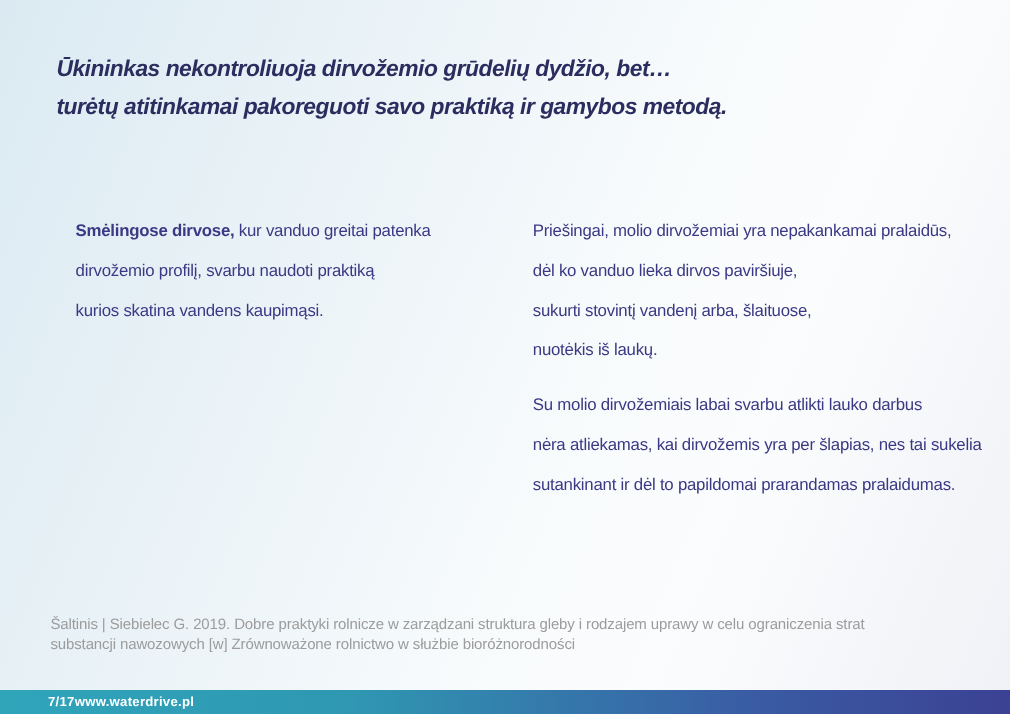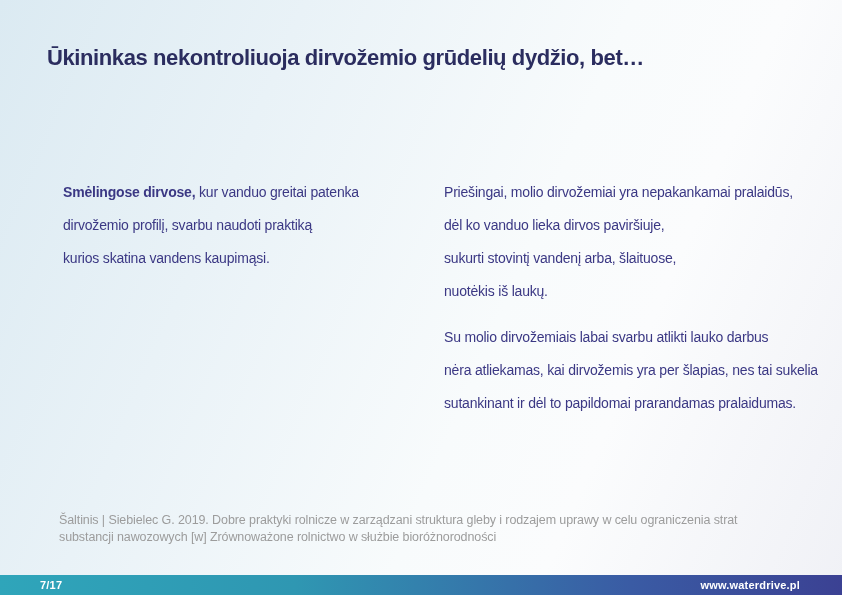--- a/index.html
+++ b/index.html
@@ -13,24 +13,25 @@
     overflow: hidden;
     font-family: "Liberation Sans", sans-serif;
     background:
       linear-gradient(113deg, #dbeaf2 0%, #e9f2f7 28%, #f8fbfc 58%, #fbfcfd 72%, #f0f1f6 100%);
   }
   .title {
     position: absolute;
     left: 47px;
     top: 42px;
     color: #2b2d5f;
-    font-size: 22px;
+    font-size: 19px;
     font-weight: bold;
     line-height: 32px;
     letter-spacing: -0.4px;
+    font-style: italic;
   }
   .title div {
     white-space: nowrap;
   }
   .columns {
     position: absolute;
     left: 63px;
     top: 176px;
     display: flex;
   }
@@ -49,38 +50,38 @@
   }
   .col-right {
     width: 430px;
     margin-left: 16px;
   }
   .lead-bold {
     font-weight: bold;
   }
   .source {
     position: absolute;
-    left: 59px;
+    left: 42px;
     top: 512px;
     color: #9c9c9c;
     font-size: 12.5px;
     line-height: 16.5px;
     white-space: pre;
     letter-spacing: -0.1px;
   }
   .footer {
     position: absolute;
     left: 0;
     bottom: 0;
     width: 100%;
     height: 20px;
     box-sizing: border-box;
     padding: 0 42px 0 40px;
     display: flex;
-    justify-content: space-between;
+    justify-content: flex-start;
     align-items: center;
     background: linear-gradient(90deg, #2fa5ba 0%, #2f97b2 35%, #3a5ba4 75%, #3b4193 100%);
     color: #ffffff;
     font-size: 11px;
   }
   .footer .page {
     font-weight: bold;
     letter-spacing: 0.2px;
   }
   .footer .site {
@@ -88,20 +89,21 @@
     font-weight: bold;
   }
 </style>
 </head>
 <body>
 
 <div class="slide">
 
   <div class="title">
     <div>Ūkininkas nekontroliuoja dirvožemio grūdelių dydžio, bet…</div>
+    <div>turėtų atitinkamai pakoreguoti savo praktiką ir gamybos metodą.</div>
   </div>
 
   <div class="columns">
     <div class="col col-left">
       <p><span class="lead-bold">Smėlingose dirvose,</span><span> kur vanduo greitai patenka
 dirvožemio profilį, svarbu naudoti praktiką
 kurios skatina vandens kaupimąsi.</span></p>
     </div>
     <div class="col col-right">
       <p>Priešingai, molio dirvožemiai yra nepakankamai pralaidūs,

